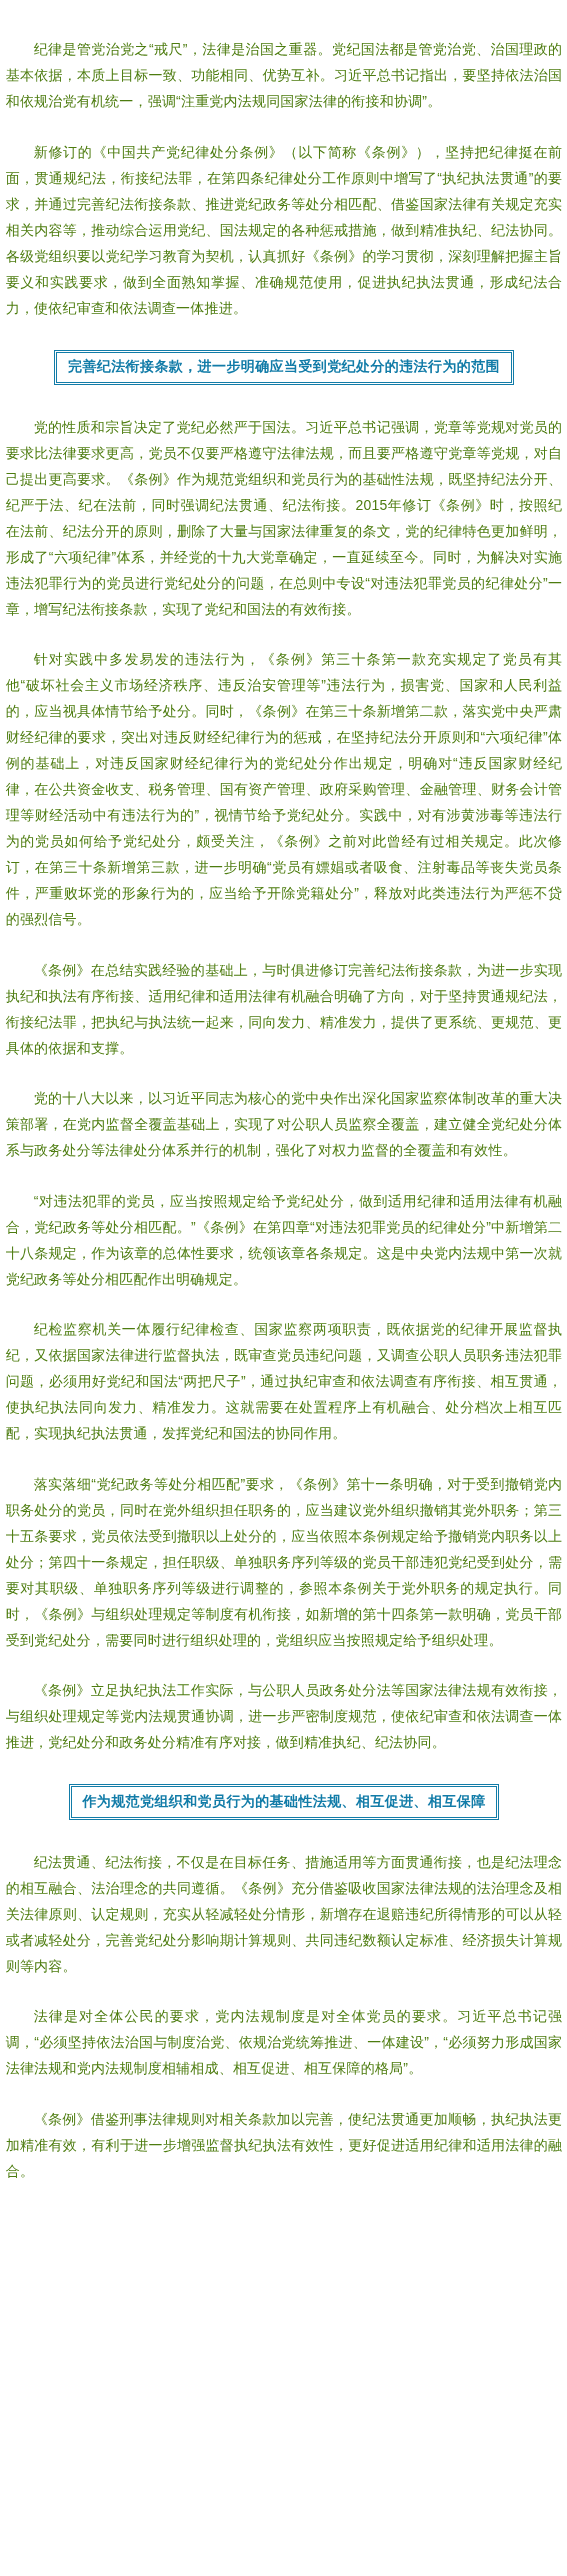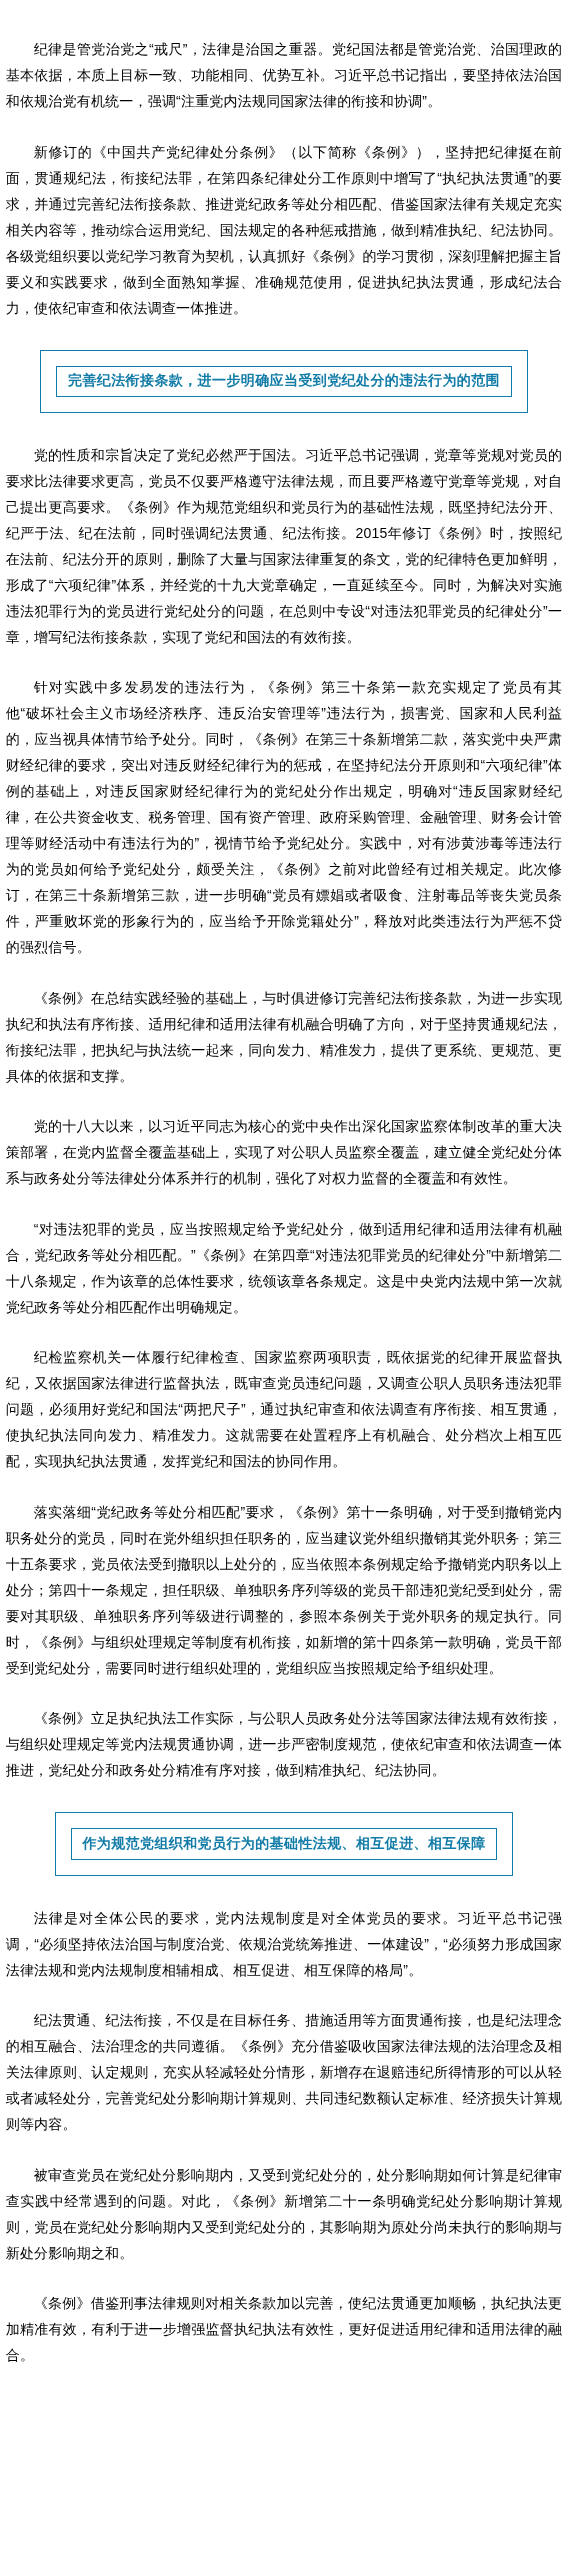--- a/index.html
+++ b/index.html
@@ -12,32 +12,32 @@
   }
   .page {
     width: 568px;
     padding: 36px 5.7px 0 5.7px;
   }
   .para {
     font-size: 14px;
     line-height: 26px;
     text-align: justify;
     text-indent: 2em;
-    color: #000000;
+    color: #4d7c0f;
     margin-bottom: 24.5px;
     letter-spacing: 0.2px;
   }
   .heading-wrap {
     text-align: center;
     margin: 29px 0 29px 0;
   }
   .heading-box {
     display: inline-block;
     border: 0.8px solid #127ca8;
-    padding: 15px;
+    padding: 1px;
   }
   .heading-inner {
     border: 1.6px solid #127ca8;
     padding: 5.7px 10.6px;
     font-size: 14px;
     font-weight: bold;
     color: #127ca8;
     letter-spacing: 0.4px;
     white-space: nowrap;
   }
@@ -66,19 +66,18 @@
   <p class="para">纪检监察机关一体履行纪律检查、国家监察两项职责，既依据党的纪律开展监督执纪，又依据国家法律进行监督执法，既审查党员违纪问题，又调查公职人员职务违法犯罪问题，必须用好党纪和国法“两把尺子”，通过执纪审查和依法调查有序衔接、相互贯通，使执纪执法同向发力、精准发力。这就需要在处置程序上有机融合、处分档次上相互匹配，实现执纪执法贯通，发挥党纪和国法的协同作用。</p>
   <p class="para">落实落细“党纪政务等处分相匹配”要求，《条例》第十一条明确，对于受到撤销党内职务处分的党员，同时在党外组织担任职务的，应当建议党外组织撤销其党外职务；第三十五条要求，党员依法受到撤职以上处分的，应当依照本条例规定给予撤销党内职务以上处分；第四十一条规定，担任职级、单独职务序列等级的党员干部违犯党纪受到处分，需要对其职级、单独职务序列等级进行调整的，参照本条例关于党外职务的规定执行。同时，《条例》与组织处理规定等制度有机衔接，如新增的第十四条第一款明确，党员干部受到党纪处分，需要同时进行组织处理的，党组织应当按照规定给予组织处理。</p>
   <p class="para">《条例》立足执纪执法工作实际，与公职人员政务处分法等国家法律法规有效衔接，与组织处理规定等党内法规贯通协调，进一步严密制度规范，使依纪审查和依法调查一体推进，党纪处分和政务处分精准有序对接，做到精准执纪、纪法协同。</p>
 
   <div class="heading-wrap">
     <div class="heading-box">
       <div class="heading-inner">作为规范党组织和党员行为的基础性法规、相互促进、相互保障</div>
     </div>
   </div>
 
+  <p class="para">纪法贯通、纪法衔接，不仅是在目标任务、措施适用等方面贯通衔接，也是纪法理念的相互融合、法治理念的共同遵循。《条例》充分借鉴吸收国家法律法规的法治理念及相关法律原则、认定规则，充实从轻减轻处分情形，新增存在退赔违纪所得情形的可以从轻或者减轻处分，完善党纪处分影响期计算规则、共同违纪数额认定标准、经济损失计算规则等内容。</p>
   <p class="para">法律是对全体公民的要求，党内法规制度是对全体党员的要求。习近平总书记强调，“必须坚持依法治国与制度治党、依规治党统筹推进、一体建设”，“必须努力形成国家法律法规和党内法规制度相辅相成、相互促进、相互保障的格局”。</p>
-  <p class="para">纪法贯通、纪法衔接，不仅是在目标任务、措施适用等方面贯通衔接，也是纪法理念的相互融合、法治理念的共同遵循。《条例》充分借鉴吸收国家法律法规的法治理念及相关法律原则、认定规则，充实从轻减轻处分情形，新增存在退赔违纪所得情形的可以从轻或者减轻处分，完善党纪处分影响期计算规则、共同违纪数额认定标准、经济损失计算规则等内容。</p>
-  <p class="para">被审查党员在党纪处分影响期内，又受到党纪处分的，处分影响期如何计算是纪律审查实践中经常遇到的问题。对此，《条例》新增第二十一条明确党纪处分影响期计算规则，党员在党纪处分影响期内又受到党纪处分的，其影响期为原处分尚未执行的影响期与新处分影响期之和。</p>
   <p class="para">《条例》借鉴刑事法律规则对相关条款加以完善，使纪法贯通更加顺畅，执纪执法更加精准有效，有利于进一步增强监督执纪执法有效性，更好促进适用纪律和适用法律的融合。</p>
 
 </div>
 
 
 </body></html>

